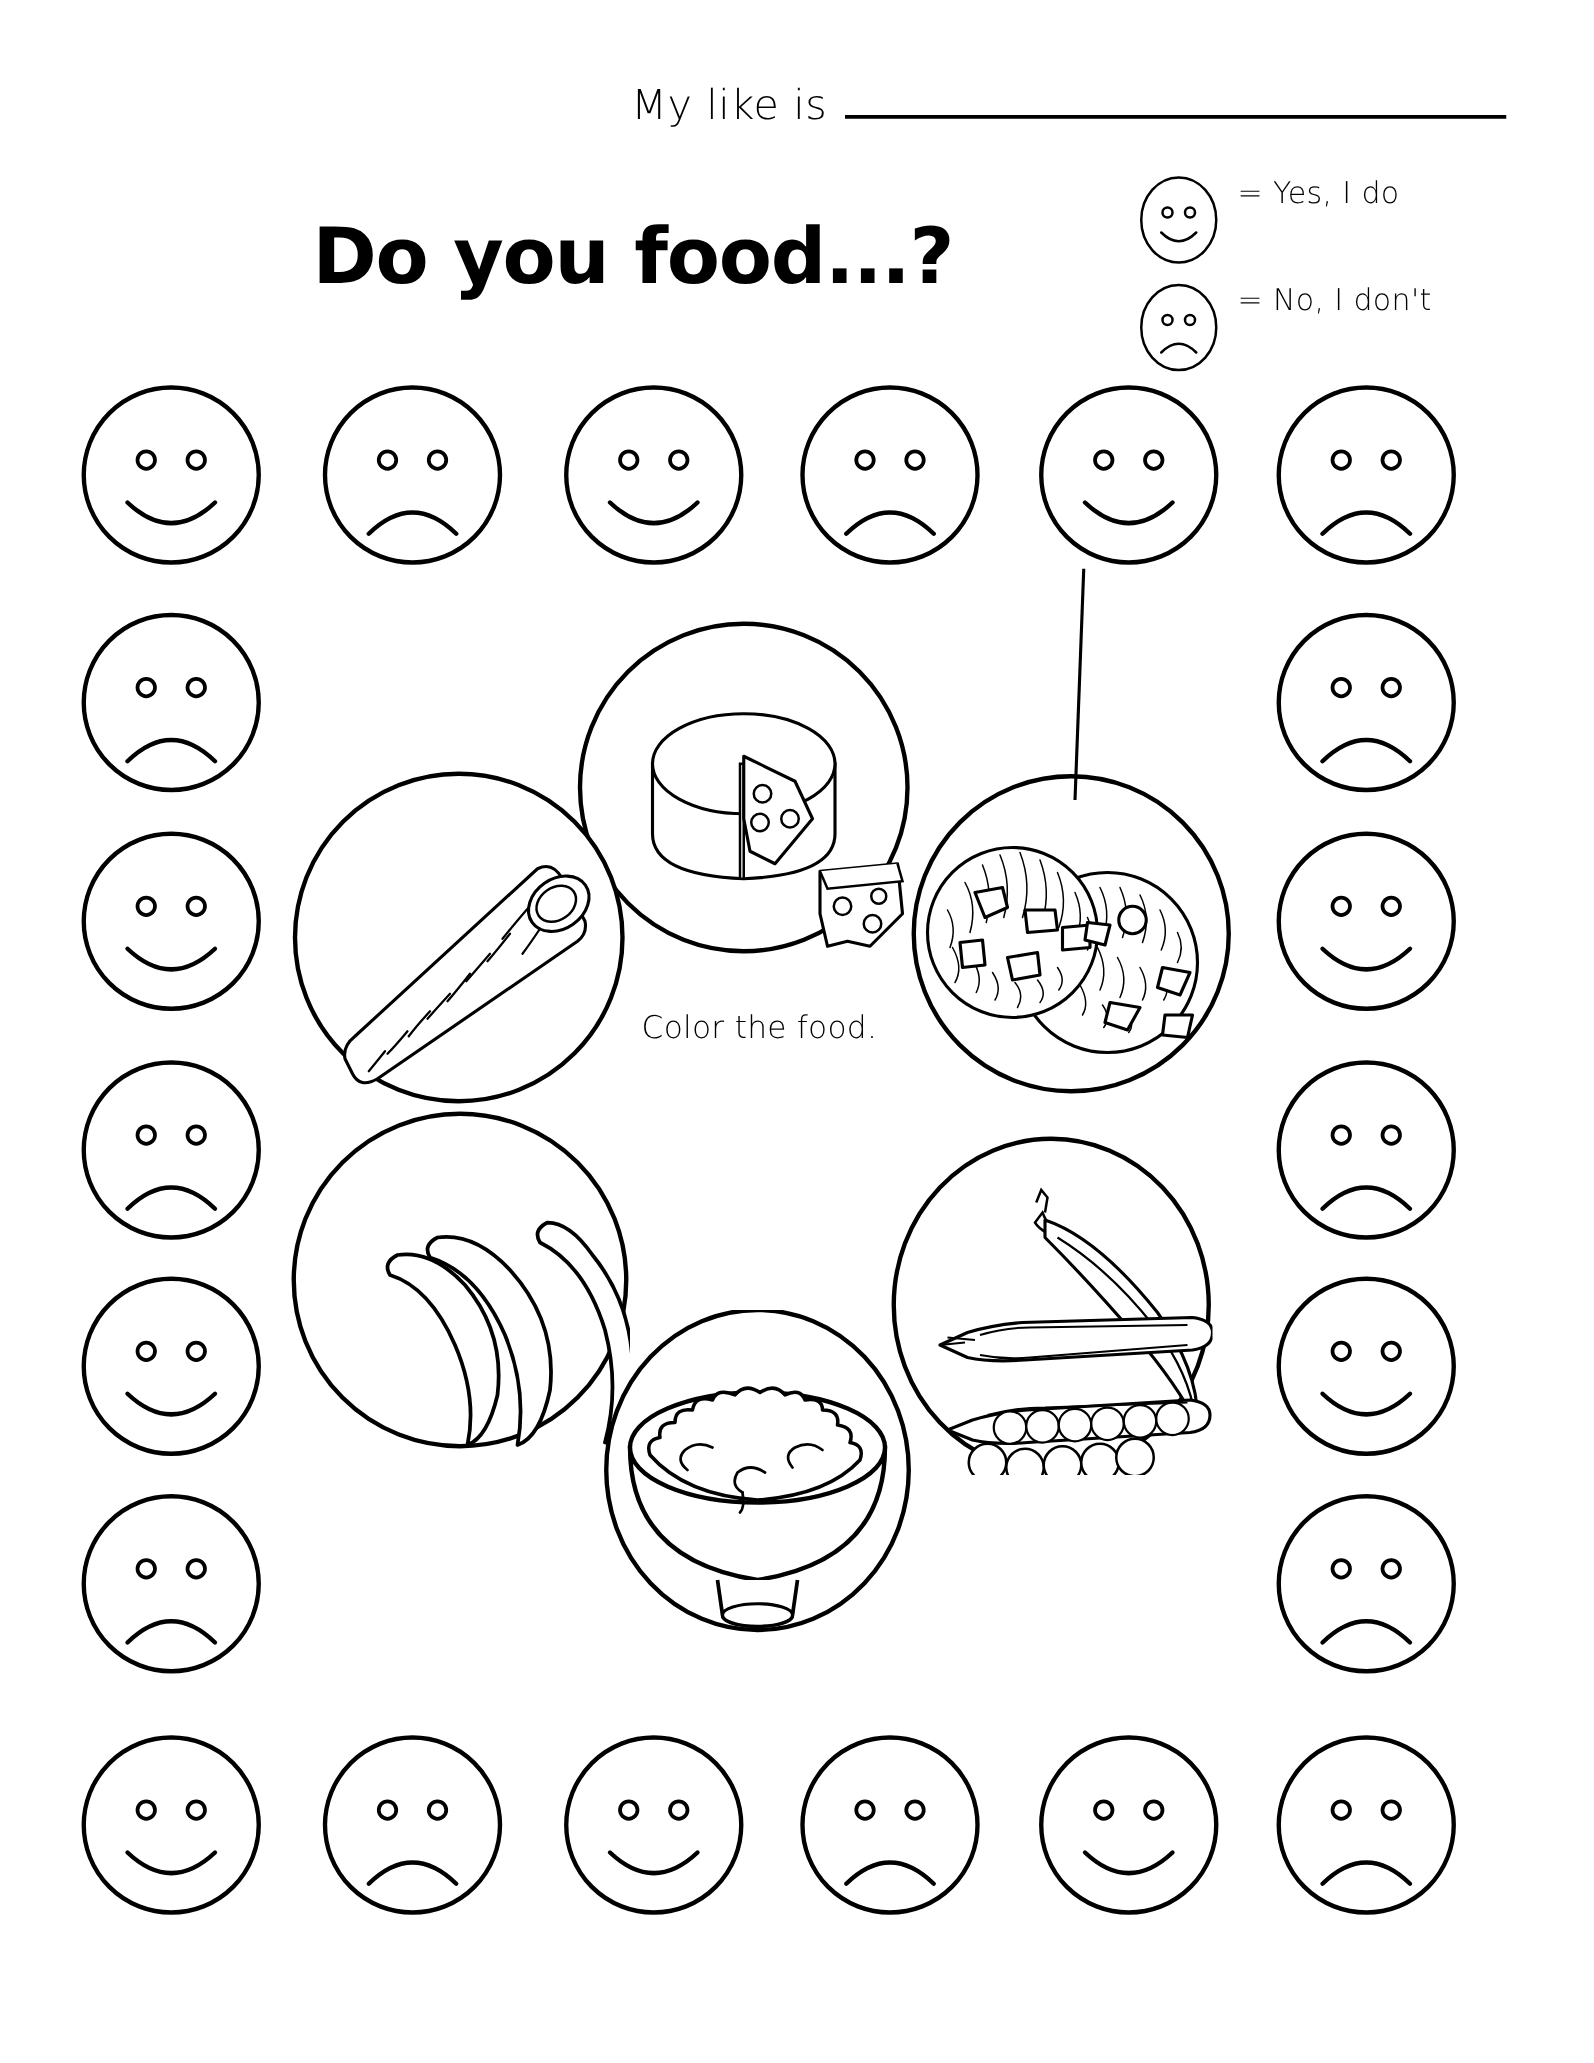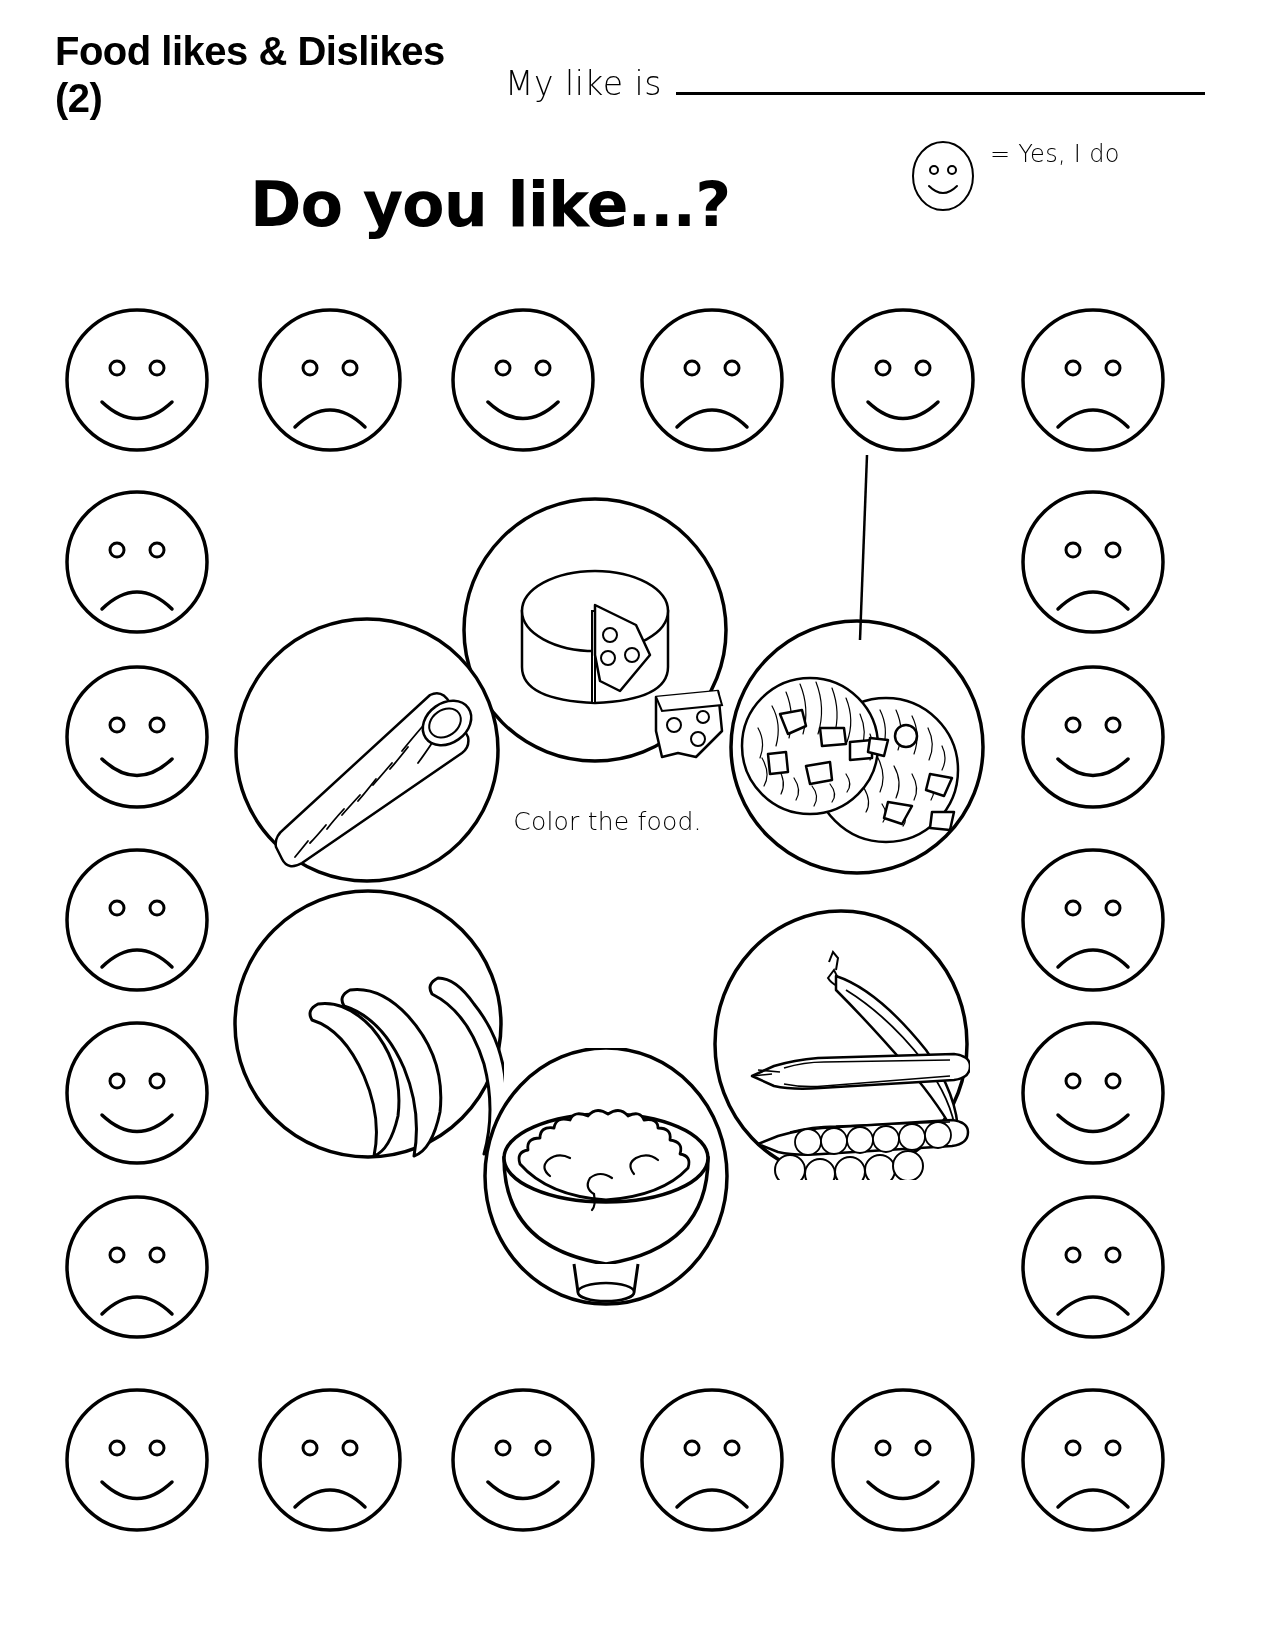--- a/index.html
+++ b/index.html
@@ -124,40 +124,50 @@
     left: 0;
     top: 0;
     pointer-events: none;
   }
 </style>
 </head>
 <body>
 
 <div id="page">
 
-  <div id="worksheet-title">Food likes &amp; Dislikes (2)</div>
 
   <div id="name-line">
     <span id="name-label">My like is</span>
     <span id="name-blank"></span>
   </div>
 
-  <div id="main-question">Do you like...?</div>
+  <div id="main-question">Do you food...?</div>
 
   <div id="legend">
     <div class="legend-row">
       <span class="legend-face">
         <svg viewBox="0 0 66 72" width="66" height="72">
           <ellipse cx="33" cy="36" rx="30" ry="34" fill="none" stroke="#000" stroke-width="2"></ellipse>
           <circle cx="24" cy="30" r="4" fill="none" stroke="#000" stroke-width="2"></circle>
           <circle cx="42" cy="30" r="4" fill="none" stroke="#000" stroke-width="2"></circle>
           <path d="M 19 46 Q 33 60 47 46" fill="none" stroke="#000" stroke-width="2" stroke-linecap="round"></path>
         </svg>
       </span>
       <span class="legend-text">= Yes, I  do</span>
+    </div>
+    <div class="legend-row">
+      <span class="legend-face">
+        <svg viewBox="0 0 66 72" width="66" height="72">
+          <ellipse cx="33" cy="36" rx="30" ry="34" fill="none" stroke="#000" stroke-width="2"></ellipse>
+          <circle cx="24" cy="30" r="4" fill="none" stroke="#000" stroke-width="2"></circle>
+          <circle cx="42" cy="30" r="4" fill="none" stroke="#000" stroke-width="2"></circle>
+          <path d="M 19 56 Q 33 42 47 56" fill="none" stroke="#000" stroke-width="2" stroke-linecap="round"></path>
+        </svg>
+      </span>
+      <span class="legend-text">= No, I  don't</span>
     </div>
   </div>
 
   <div class="face" style="left:62px;  top:305px;">
     <svg viewBox="0 0 150 150" width="150" height="150">
       <ellipse cx="75" cy="75" rx="70" ry="70" fill="none" stroke="#000" stroke-width="3.5"></ellipse>
       <circle cx="55" cy="63" r="7" fill="none" stroke="#000" stroke-width="3"></circle>
       <circle cx="95" cy="63" r="7" fill="none" stroke="#000" stroke-width="3"></circle>
       <path d="M 40 97 Q 75 130 110 97" fill="none" stroke="#000" stroke-width="3.5" stroke-linecap="round"></path>
     </svg>

